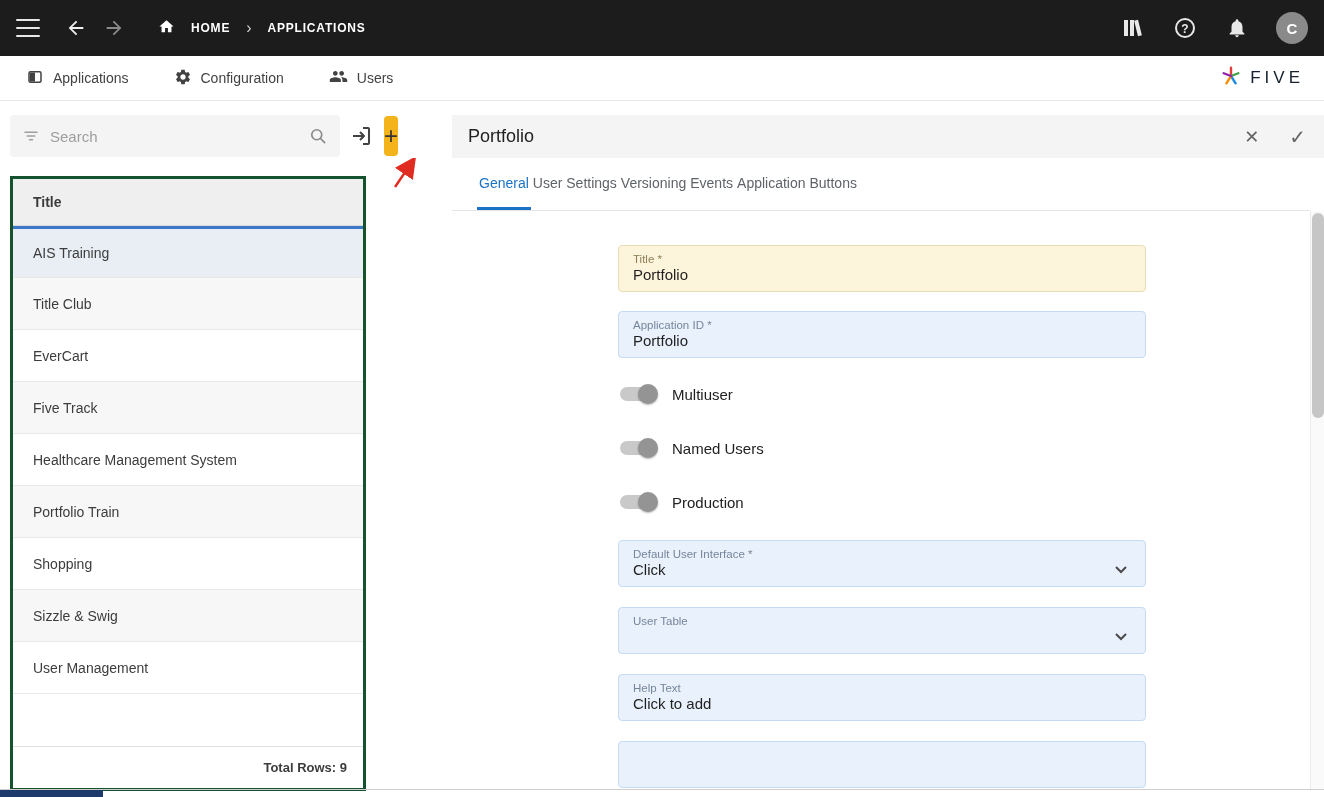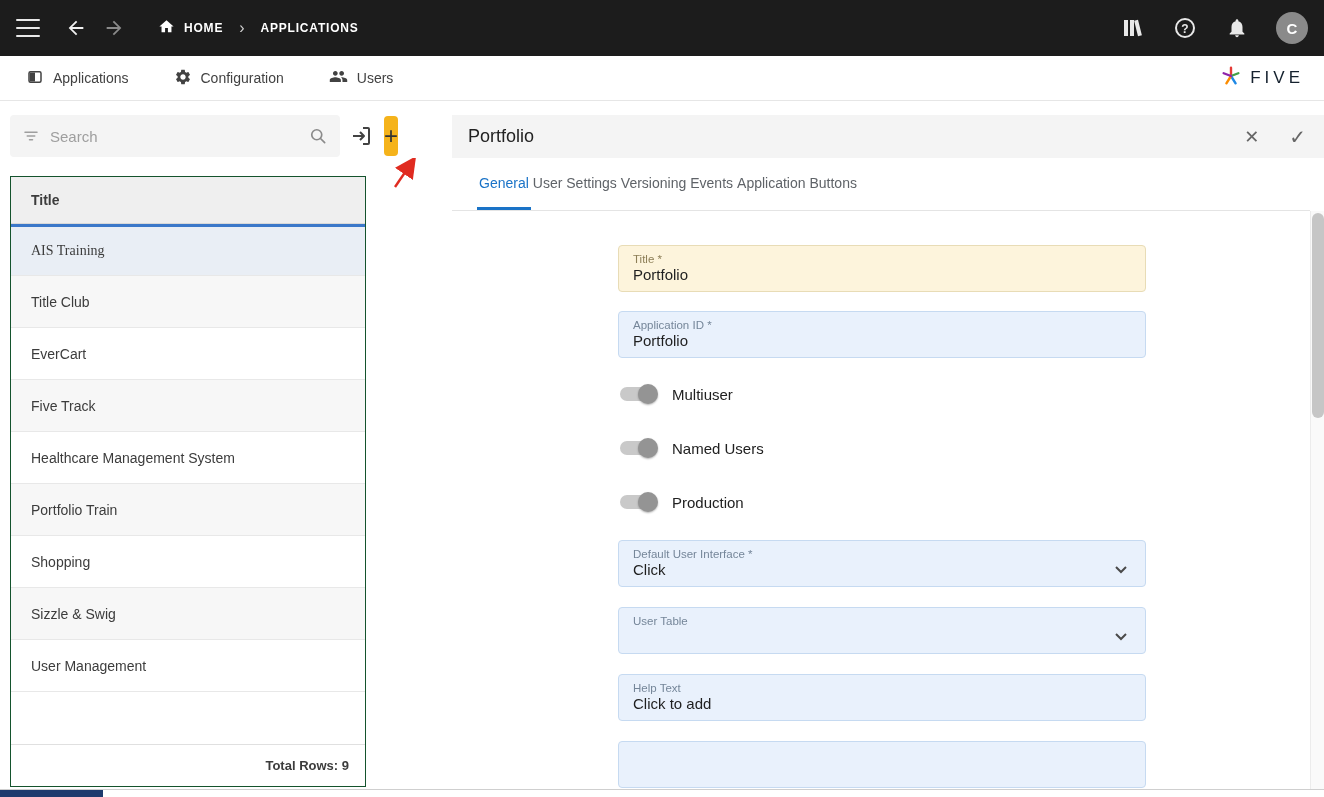--- a/index.html
+++ b/index.html
@@ -5,46 +5,46 @@
   * { margin:0; padding:0; box-sizing:border-box; }
   html,body { background:#ffffff; }
   body { font-family:"Liberation Sans", sans-serif; }
   .app { position:relative; width:1324px; height:797px; background:#fff; overflow:hidden; }
 
   
   .topbar { position:absolute; top:0; left:0; right:0; height:56px; background:#1c1c1c; display:flex; align-items:center; padding:0 16px; }
   .hamburger { width:24px; height:18px; display:flex; flex-direction:column; justify-content:space-between; cursor:pointer; margin-right:24px; }
   .hamburger span { display:block; height:2px; background:#e8e8e8; border-radius:1px; }
   .nav-arrow { width:24px; height:24px; display:flex; align-items:center; justify-content:center; margin-right:14px; cursor:pointer; }
-  .crumb-home { display:flex; align-items:center; gap:9px; margin-left:18px; cursor:pointer; }
+  .crumb-home { display:flex; align-items:center; gap:16px; margin-left:18px; cursor:pointer; }
   .crumb-text { color:#ffffff; font-size:12px; font-weight:700; letter-spacing:.8px; }
   .crumb-chev { color:#cfcfcf; font-size:16px; margin:0 16px; line-height:1; }
   .top-right { margin-left:auto; display:flex; align-items:center; gap:26px; }
   .top-icon { width:26px; height:26px; display:flex; align-items:center; justify-content:center; cursor:pointer; }
   .avatar { width:32px; height:32px; border-radius:50%; background:#8a8a8a; color:#fff; font-size:15px; font-weight:700; display:flex; align-items:center; justify-content:center; cursor:pointer; }
 
   
   .menubar { position:absolute; top:56px; left:0; right:0; height:45px; background:#fff; border-bottom:1px solid #e6e6e6; display:flex; align-items:center; padding:0 20px 0 26px; gap:45px; }
   .mtab { display:flex; align-items:center; gap:9px; font-size:14px; color:#424242; cursor:pointer; }
   .brand { margin-left:auto; display:flex; align-items:center; gap:8px; }
   .brand-text { font-size:17px; font-weight:400; letter-spacing:4px; color:#15212e; }
 
   
   .left-panel { position:absolute; left:10px; top:115px; width:356px; }
   .search-row { display:flex; align-items:center; height:42px; }
   .search-field { flex:0 0 330px; height:42px; background:#f4f4f4; border-radius:4px; display:flex; align-items:center; padding:0 12px; }
   .search-input { flex:1; border:none; outline:none; background:transparent; font-size:15px; color:#424242; font-family:"Liberation Sans", sans-serif; }
   .search-input::placeholder { color:#9e9e9e; }
   .icon-btn { width:40px; height:40px; margin-left:10px; display:flex; align-items:center; justify-content:center; border-radius:4px; cursor:pointer; background:transparent; border:none; }
   .plus-btn { background:#f5b31b; color:#333; font-size:24px; font-weight:400; line-height:1; }
-  .table { margin-top:19px; border:1px solid #14532d; background:#0ea5e9; }
+  .table { margin-top:19px; border:3px solid #14532d; background:#0ea5e9; }
   .table-header { height:47px; background:#efefef; border-bottom:1px solid #d9d9d9; display:flex; align-items:center; padding:0 20px; font-size:14px; font-weight:600; color:#3c3c3c; }
   .table-row { height:52px; display:flex; align-items:center; padding:0 20px; font-size:14px; color:#3c3c3c; border-bottom:1px solid #e8e8e8; background:#fff; cursor:pointer; }
   .table-row:nth-child(even) { background:#f7f7f7; }
-  .table-row.selected { background:#e9eef5; border-top:3px solid #3b78c9;font-family:Liberation Serif, serif; }
+  .table-row.selected { background:#e9eef5; border-top:3px solid #3b78c9; }
   .table-filler { height:52px; background:#fff; }
   .table-footer { height:42px; border-top:1px solid #e0e0e0; display:flex; align-items:center; justify-content:flex-end; padding:0 16px; font-size:13px; font-weight:700; color:#3c3c3c; background:#fff; }
 
   
   .right-panel { position:absolute; left:452px; top:115px; right:0; bottom:7px; background:#fff; }
   .detail-header { height:43px; background:#f4f4f4; display:flex; align-items:center; padding:0 18px 0 16px; }
   .detail-title { font-size:18px; color:#222; }
   .header-actions { margin-left:auto; display:flex; align-items:center; gap:30px; }
   .h-icon { font-size:18px; color:#666; cursor:pointer; line-height:1; }
   .detail-tabs { height:53px; display:flex; align-items:stretch; border-bottom:1px solid #e4e4e4; margin-right:14px; padding-left:25px; }

